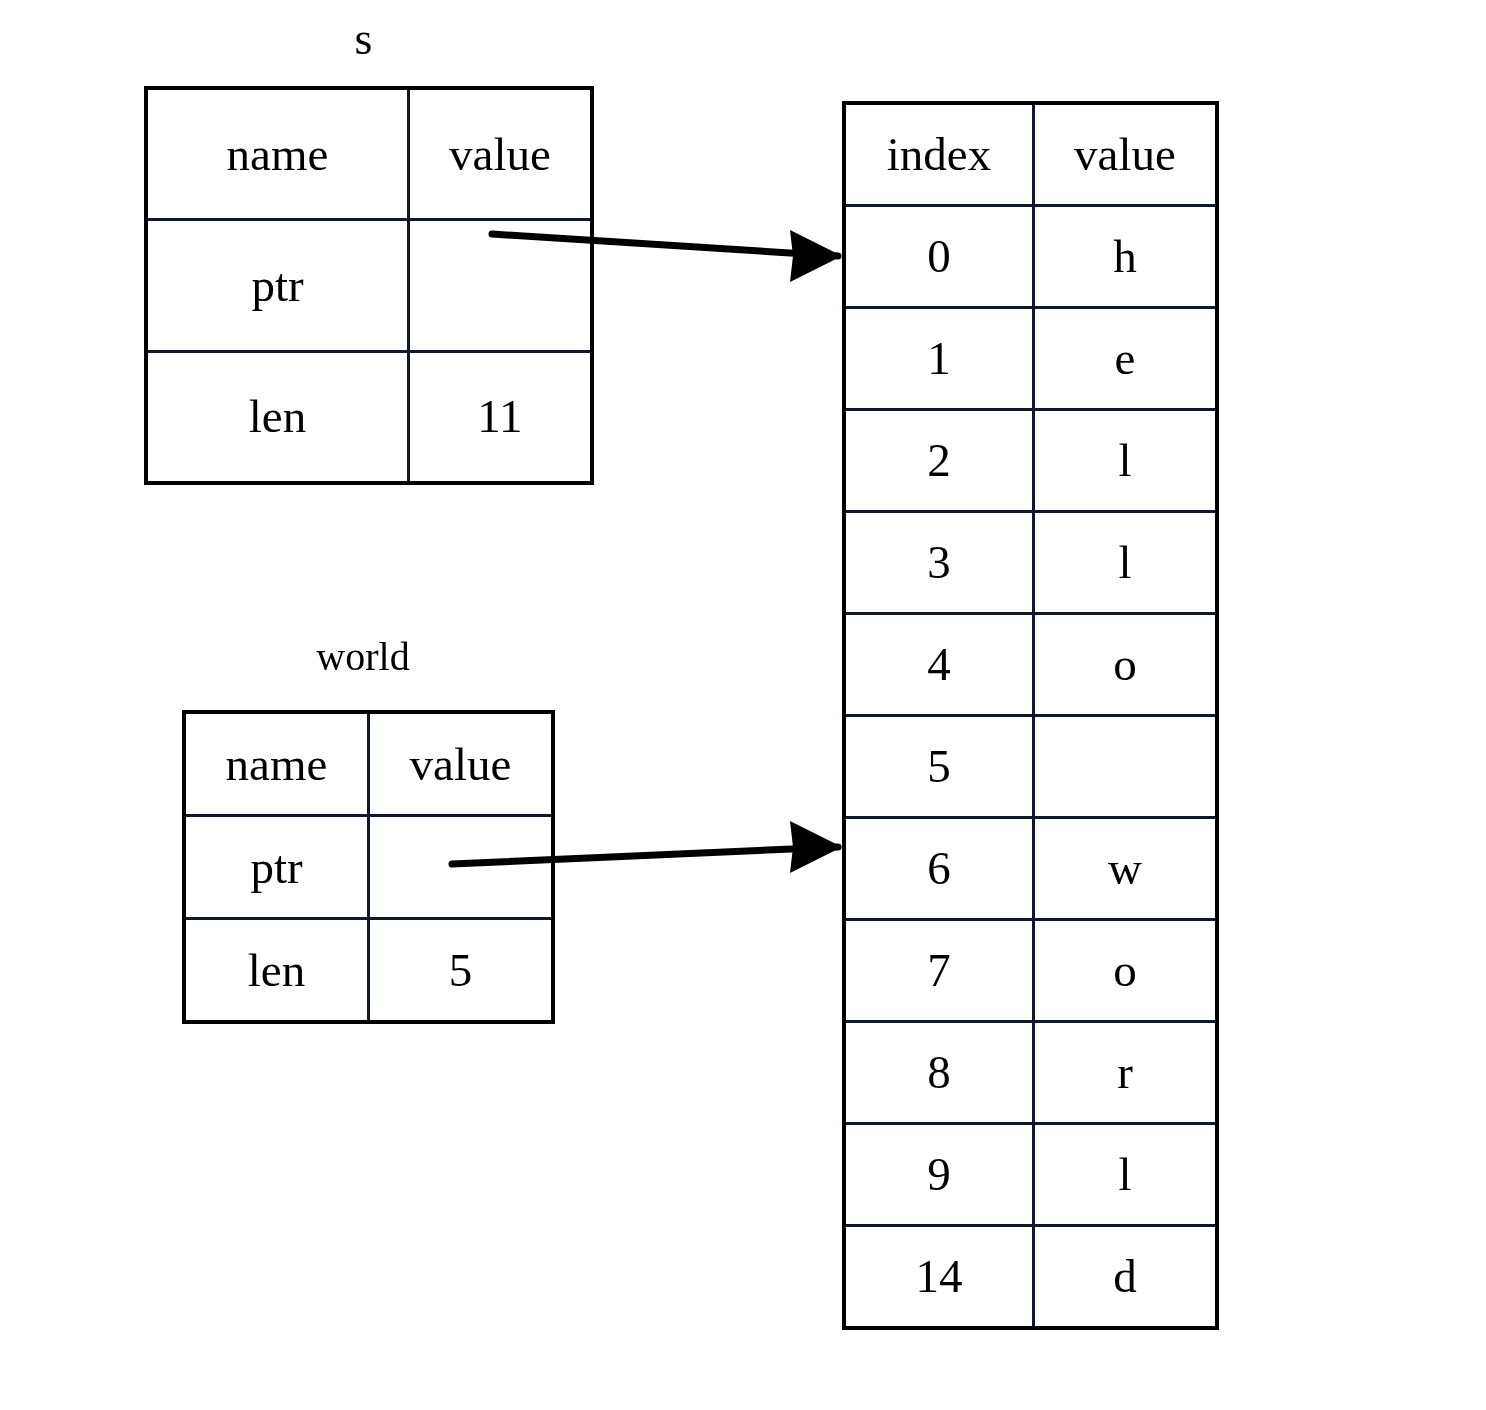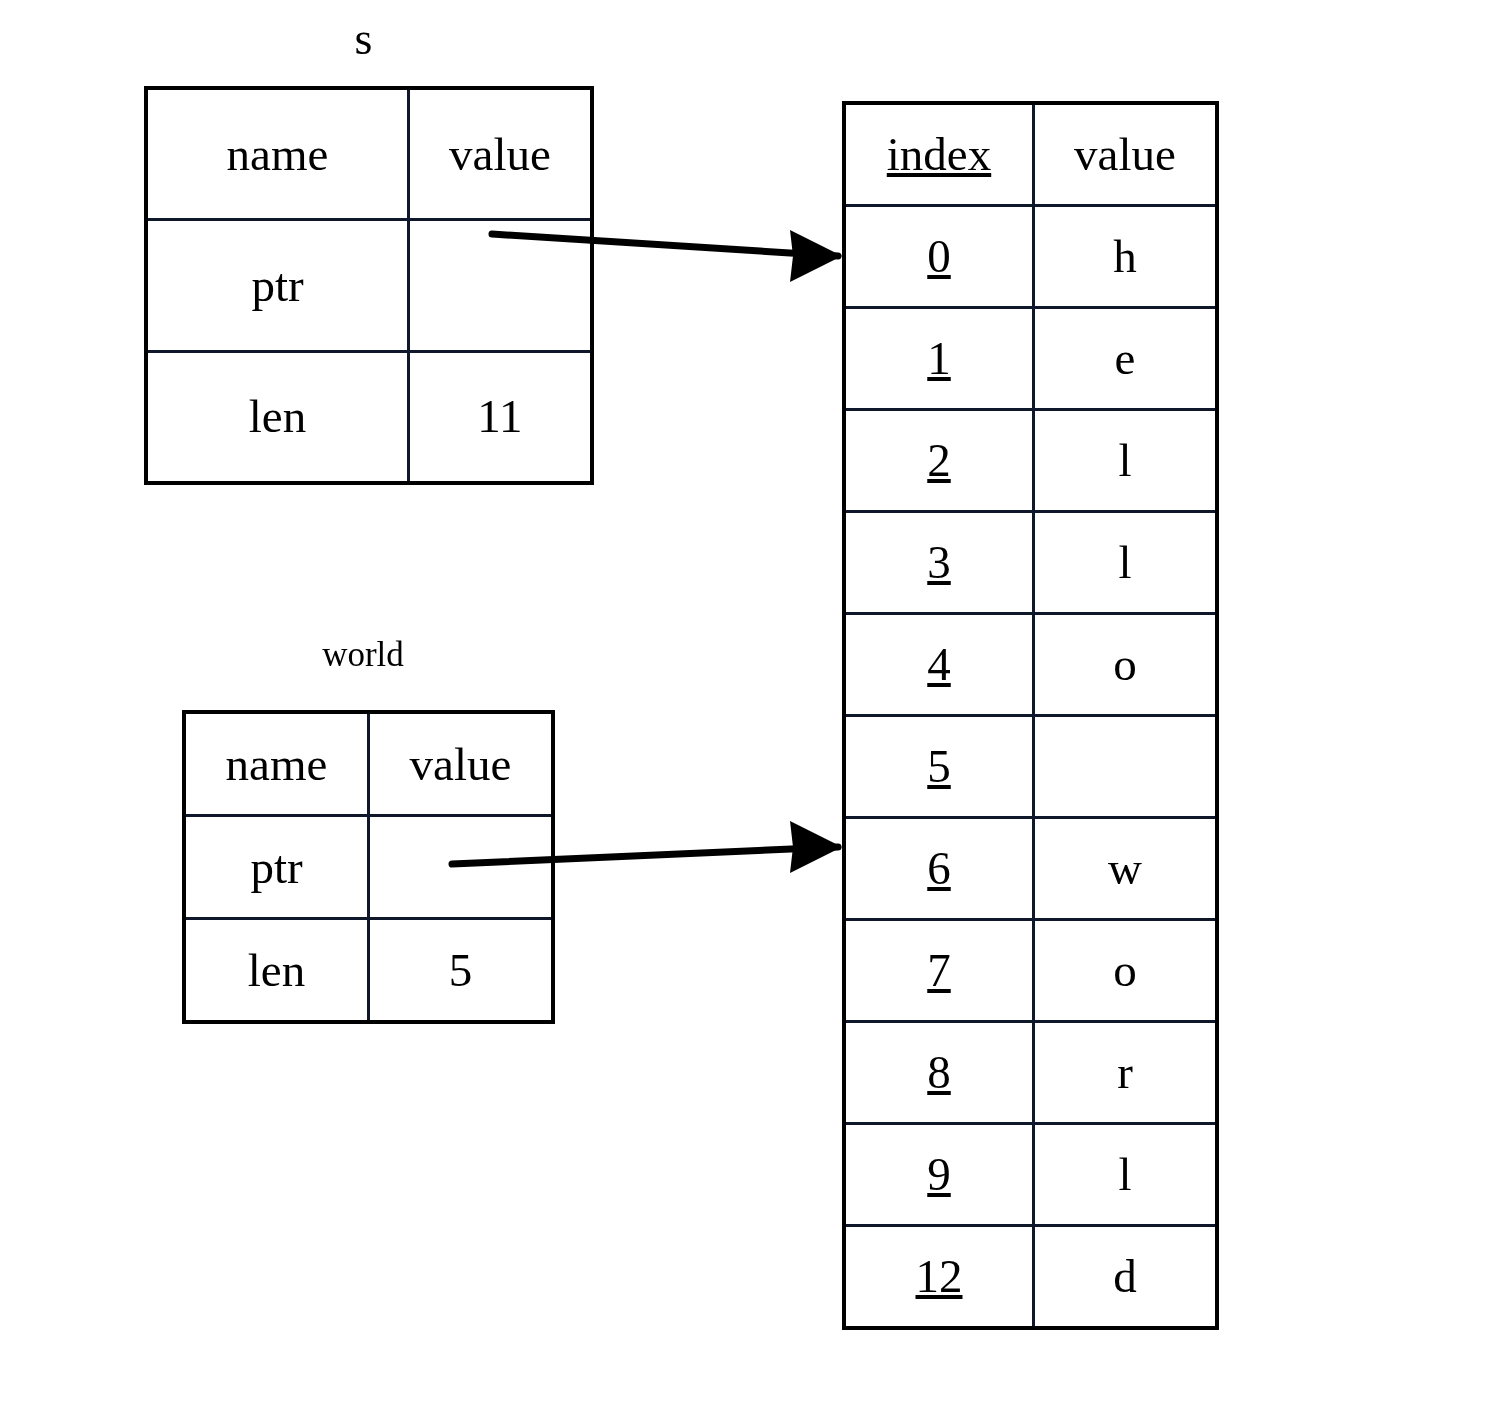--- a/index.html
+++ b/index.html
@@ -59,21 +59,21 @@
   }
   #s-table td { font-size: 47px; height: 99px; }
   #s-table td.col-name { width: 259px; }
   #s-table td.col-value { width: 180px; }
 
   
   #world-caption {
     left: 182px;
     top: 637px;
     width: 362px;
-    font-size: 35px;
+    font-size: 40px;
   }
   #world-table {
     left: 182px;
     top: 710px;
     width: 362px;
     height: 302px;
     border: 4px solid #000;
     box-sizing: border-box;
   }
   #world-table td { font-size: 47px; height: 100px; }
@@ -83,21 +83,21 @@
   
   #buffer-table {
     left: 842px;
     top: 101px;
     width: 366px;
     height: 1196px;
     border: 4px solid #000;
     box-sizing: border-box;
   }
   #buffer-table td { font-size: 47px; height: 99px; }
-  #buffer-table td.col-index { width: 186px; text-decoration: underline; }
+  #buffer-table td.col-index { width: 186px; }
   #buffer-table td.col-value { width: 180px; }
 
   
   #arrows {
     position: absolute;
     left: 0;
     top: 0;
     width: 1486px;
     height: 1410px;
     pointer-events: none;
@@ -186,21 +186,21 @@
       </tr>
       <tr>
         <td class="col-index">8</td>
         <td class="col-value">r</td>
       </tr>
       <tr>
         <td class="col-index">9</td>
         <td class="col-value">l</td>
       </tr>
       <tr>
-        <td class="col-index">12</td>
+        <td class="col-index">14</td>
         <td class="col-value">d</td>
       </tr>
     </tbody>
   </table>
 
   <svg id="arrows" viewBox="0 0 1486 1410">
 
     <g>
       <path d="M 492,234 L 838,256" stroke="#000000" stroke-width="7" fill="none" stroke-linecap="round"></path>
       <polygon points="842,256 790,230 793,256 790,282" fill="#000000"></polygon>

